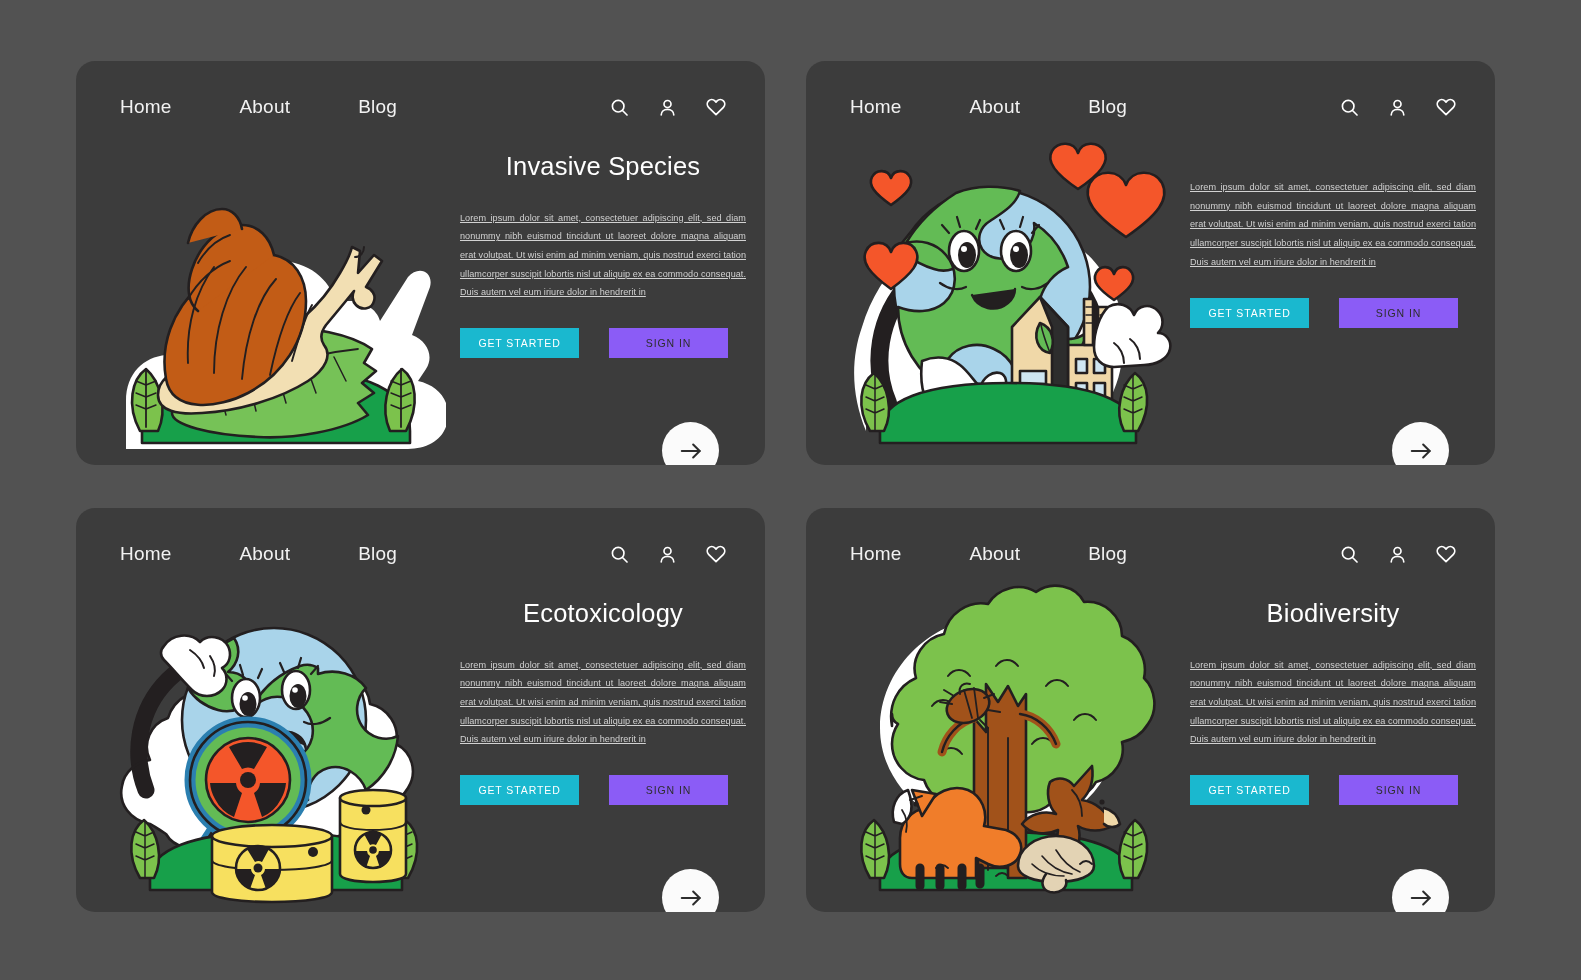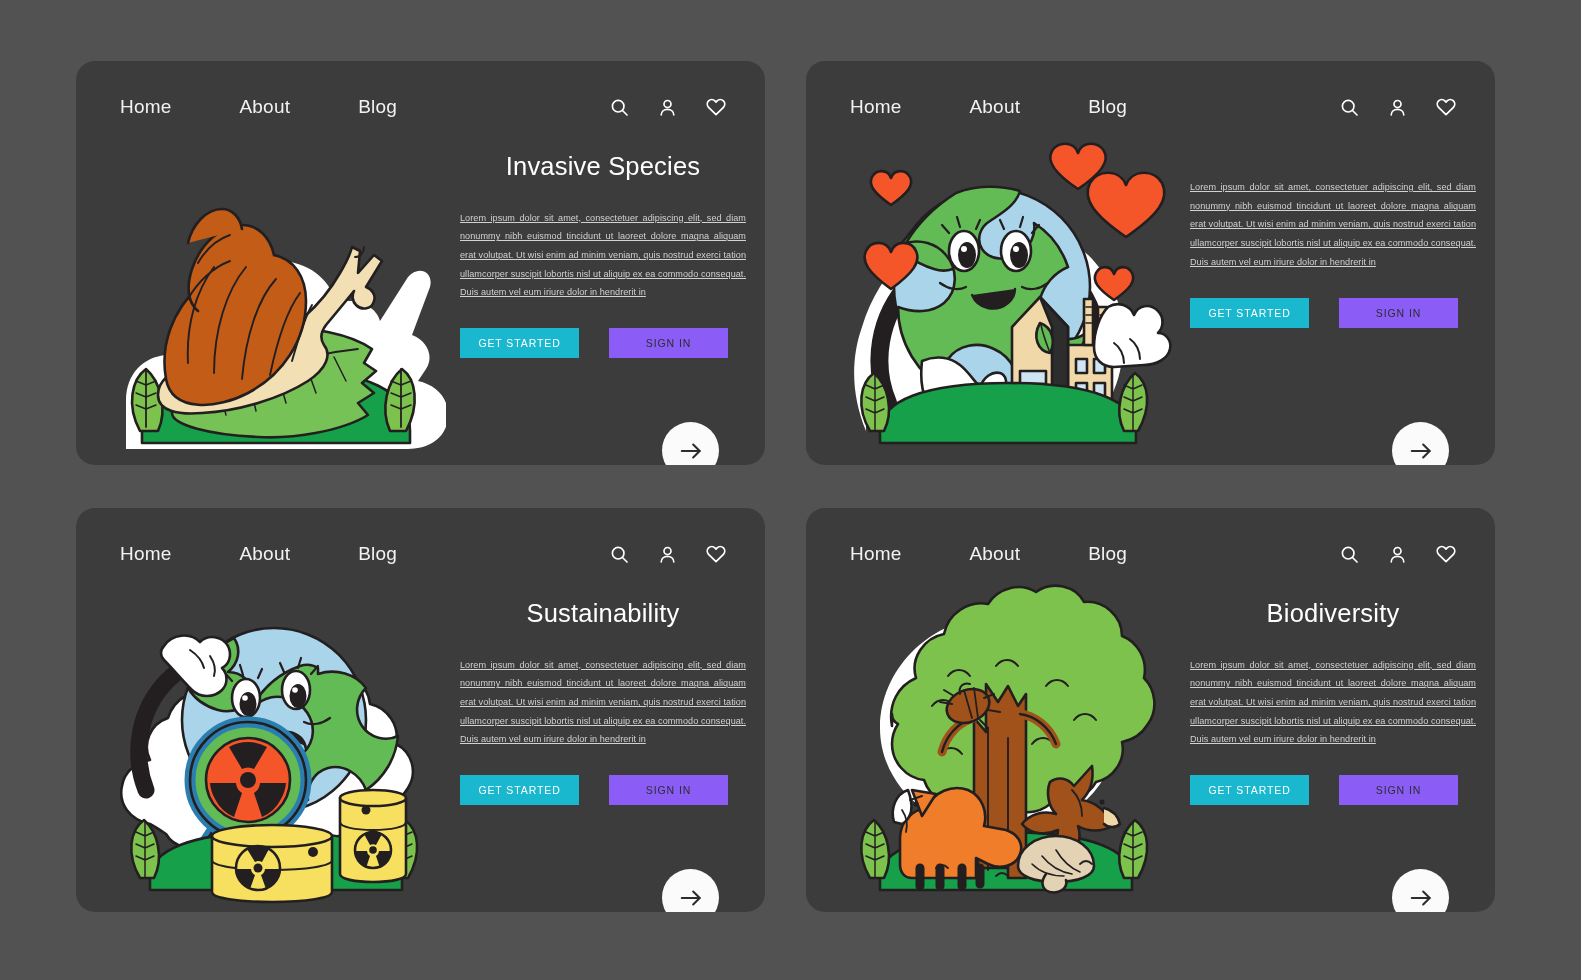--- a/index.html
+++ b/index.html
@@ -410,21 +410,21 @@
           <circle cx="267" cy="272" r="18" fill="#f7e05f"></circle>
           <circle cx="267" cy="272" r="3.8" fill="#231f20" stroke="none"></circle>
           <path d="M267 254a18 18 0 0 1 9 2l-6 11a6 6 0 0 0-6 0l-6-11a18 18 0 0 1 9-2Z" fill="#231f20" stroke="none"></path>
           <path d="M283 281a18 18 0 0 1-9 9l-4-12a6 6 0 0 0 3-5h12a18 18 0 0 1-2 8Z" fill="#231f20" stroke="none"></path>
           <path d="M251 281a18 18 0 0 0 9 9l4-12a6 6 0 0 1-3-5h-12a18 18 0 0 0 2 8Z" fill="#231f20" stroke="none"></path>
         </g>
       </svg>
     </div>
 
     <div class="content">
-      <div class="title">Sustainability</div>
+      <div class="title">Ecotoxicology</div>
       <div class="body-text">Lorem ipsum dolor sit amet, consectetuer adipiscing elit, sed diam nonummy nibh euismod tincidunt ut laoreet dolore magna aliquam erat volutpat. Ut wisi enim ad minim veniam, quis nostrud exerci tation ullamcorper suscipit lobortis nisl ut aliquip ex ea commodo consequat. Duis autem vel eum iriure dolor in hendrerit in</div>
       <div class="btn-row">
         <button class="btn btn-primary">GET STARTED</button>
         <button class="btn btn-secondary">SIGN IN</button>
       </div>
     </div>
 
     <div class="arrow-btn">
       <svg width="26" height="26" viewBox="0 0 24 24" fill="none" stroke="#2d2d2d" stroke-width="1.9" stroke-linecap="round" stroke-linejoin="round">
           <line x1="3.5" y1="12" x2="20" y2="12"></line>

